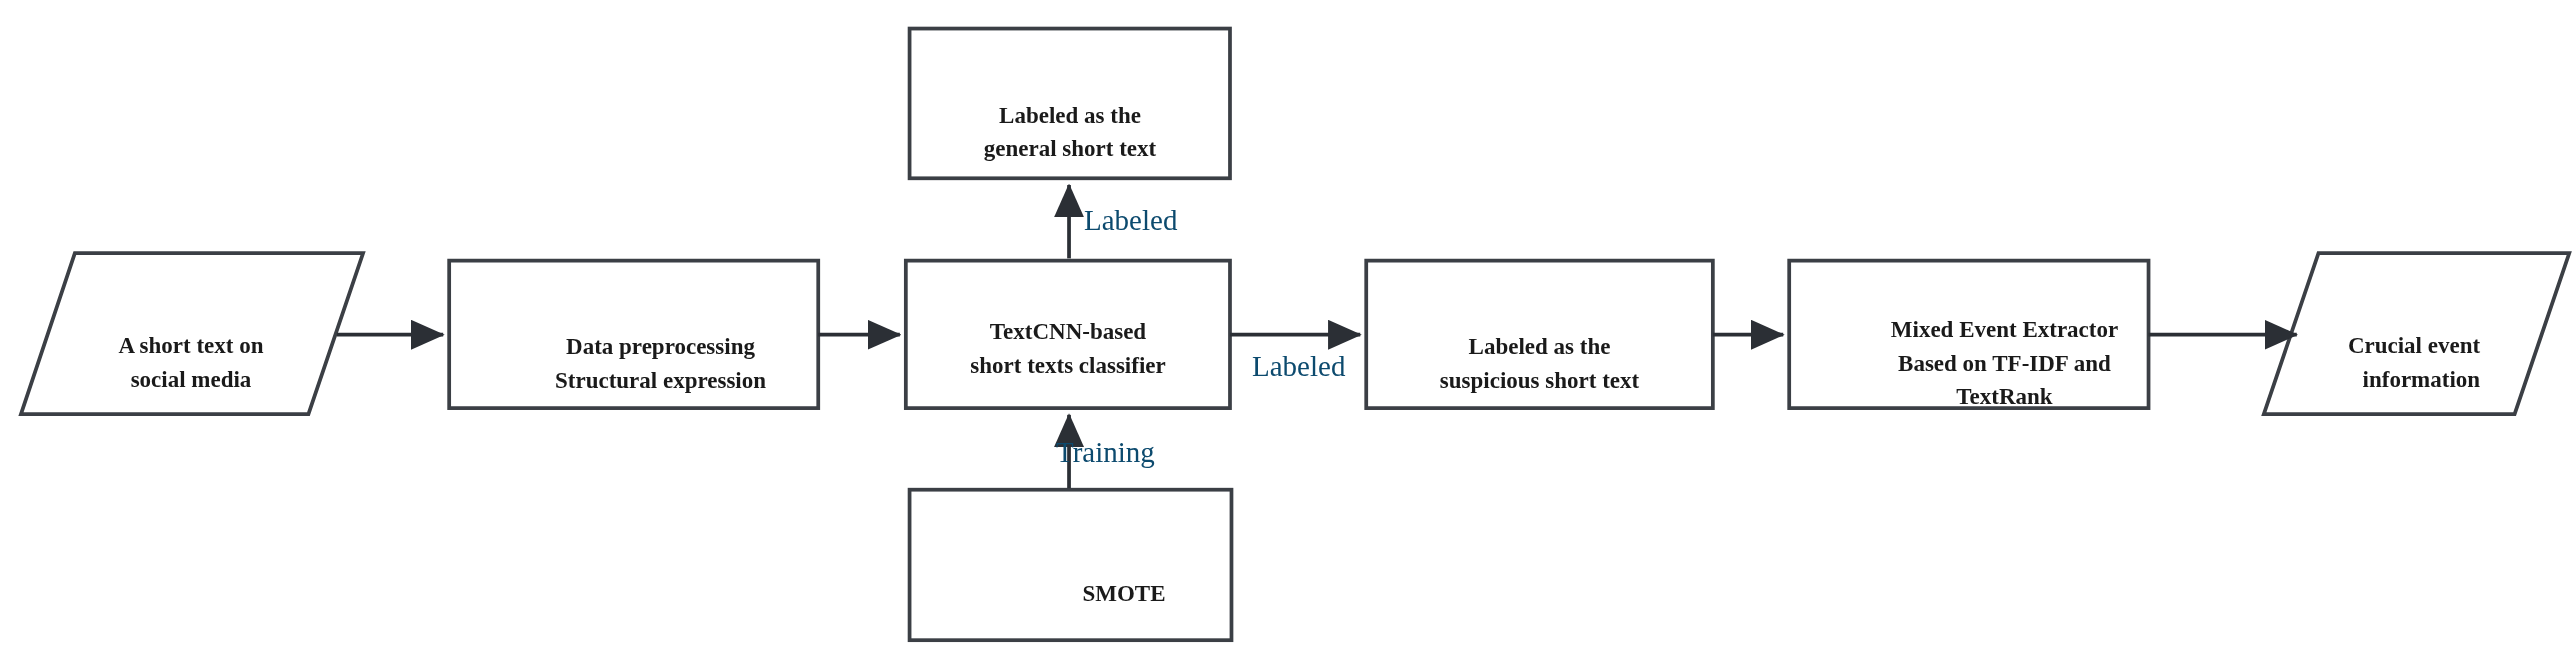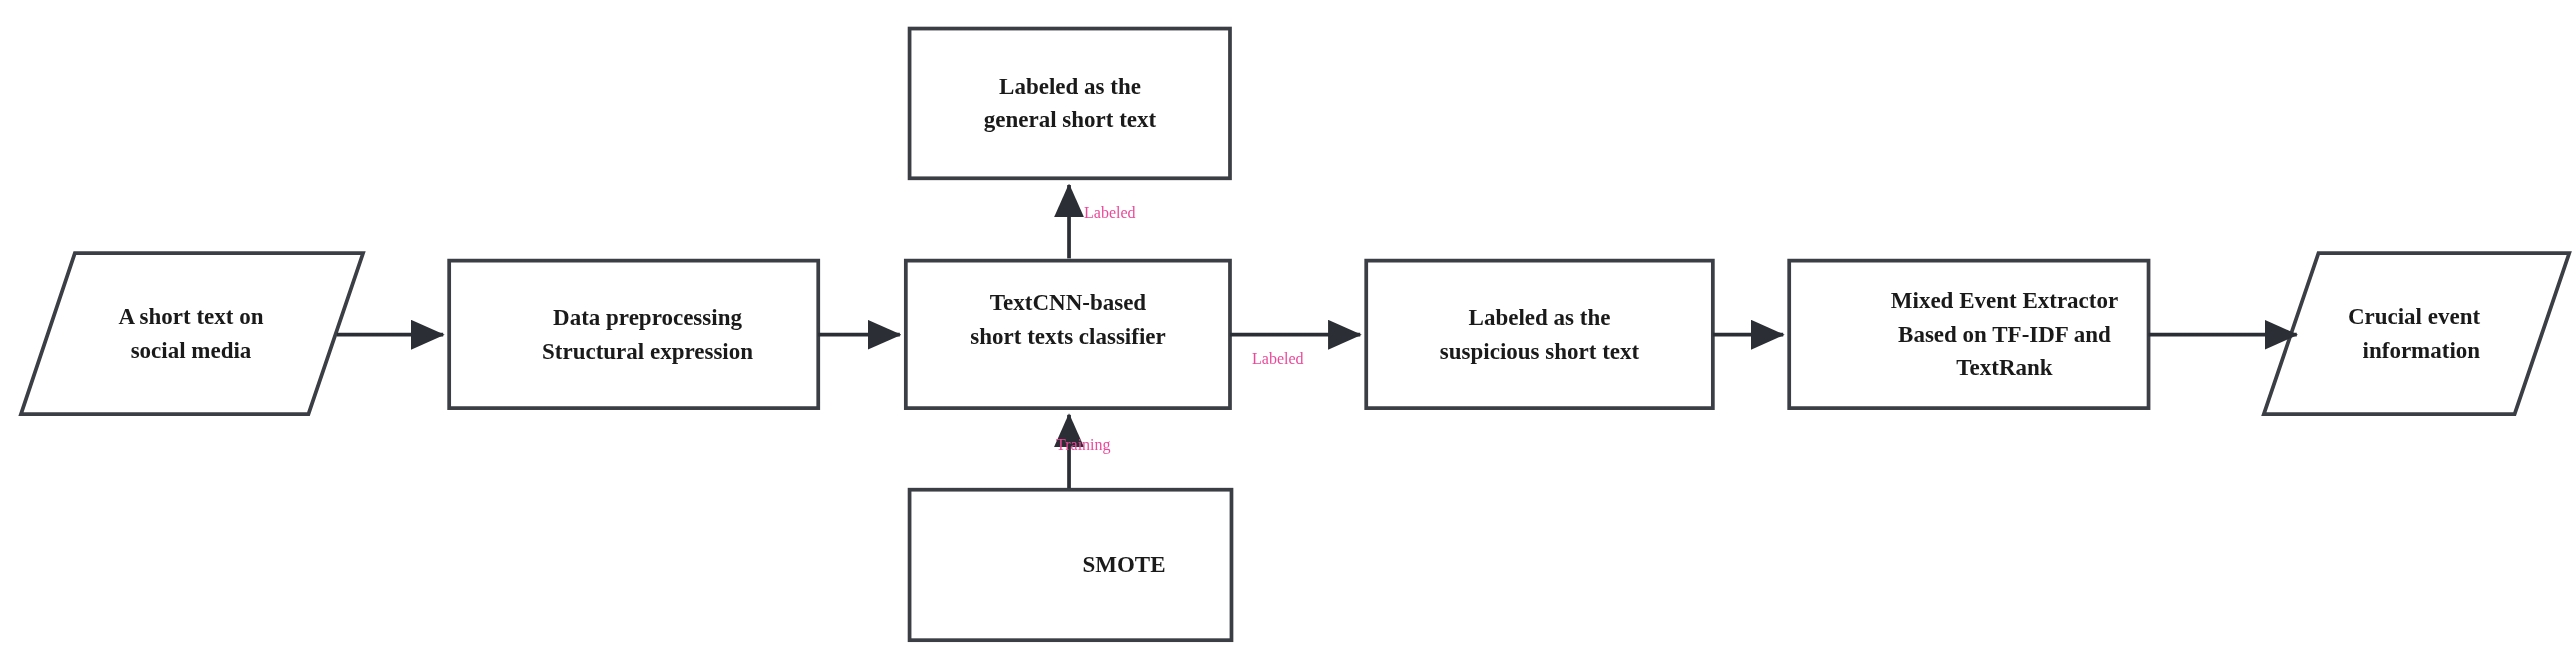--- a/index.html
+++ b/index.html
@@ -29,27 +29,28 @@
     align-items: center;
     justify-content: center;
     text-align: center;
     font-family: "Liberation Serif", "DejaVu Serif", serif;
     font-weight: bold;
     font-size: 23px;
     line-height: 1.45;
     color: #1a1a1a;
     pointer-events: none;
     white-space: pre-line;
+    margin-top: 29px;
   }
   .edge-label {
     position: absolute;
     font-family: "Liberation Serif", "DejaVu Serif", serif;
     font-weight: normal;
-    font-size: 16px;
-    color: #ec4899;
+    font-size: 29px;
+    color: #0c4a6e;
     white-space: nowrap;
   }
 </style>
 </head>
 <body>
 
 <div id="canvas">
 
   <svg class="layer" viewBox="0 0 3441 888" xmlns="http://www.w3.org/2000/svg">
     <defs>
@@ -85,21 +86,21 @@
     <line x1="1643" y1="447" x2="1817" y2="447" stroke="#2b2f35" stroke-width="5" marker-end="url(#arrowhead)"></line>
 
     <line x1="2288" y1="447" x2="2382" y2="447" stroke="#2b2f35" stroke-width="5" marker-end="url(#arrowhead)"></line>
 
     <line x1="2870" y1="447" x2="3068" y2="447" stroke="#2b2f35" stroke-width="5" marker-end="url(#arrowhead)"></line>
   </svg>
 
   <div class="node-label" style="left:30px; top:253px; width:322px; height:161px;">A short text on
 social media</div>
 
-  <div class="node-label" style="left:463px; top:261px; width:369px; height:147px;">Data preprocessing
+  <div class="node-label" style="left:476px; top:261px; width:369px; height:147px;">Data preprocessing
 Structural expression</div>
 
   <div class="node-label" style="left:906px; top:246px; width:324px; height:147px;">TextCNN-based
 short texts classifier</div>
 
   <div class="node-label" style="left:910px; top:28.4px; width:320px; height:150px;">Labeled as the
 general short text</div>
 
   <div class="node-label" style="left:963px; top:490px; width:322px; height:150px;">SMOTE</div>
 

